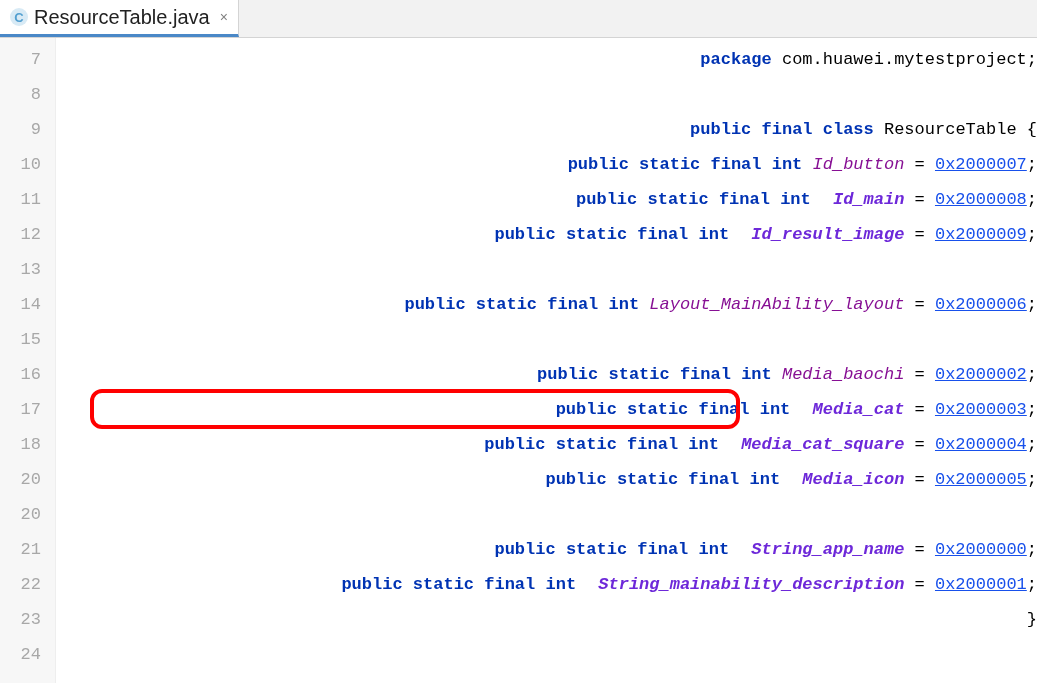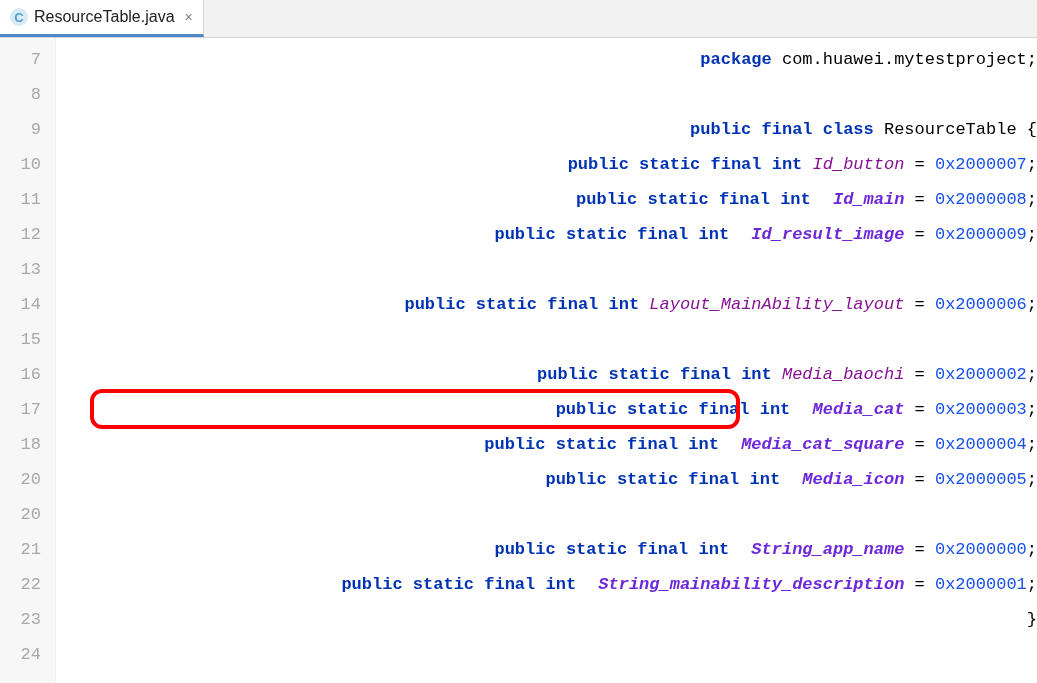--- a/index.html
+++ b/index.html
@@ -1,37 +1,37 @@
 <!DOCTYPE html>
 <html><head>
 <meta charset="utf-8">
 <style>
 * { margin: 0; padding: 0; box-sizing: border-box; }
 body { font-family: Menlo, Consolas, "Courier New", monospace; font-size: 16px; background: #ffffff; color: #000000; width: 1037px; height: 683px; overflow: hidden; }
 .tab-bar { height: 38px; background: #f2f2f2; border-bottom: 1px solid #d4d4d4; display: flex; align-items: stretch; }
 .tab { display: flex; align-items: center; padding: 0 10px; background: #ffffff; border-right: 1px solid #d4d4d4; gap: 6px; position: relative; }
 .tab.active { border-bottom: 3px solid #4a88c7; }
 .file-icon { width: 18px; height: 18px; border-radius: 50%; background: #d8eaf5; color: #529fd0; display: flex; align-items: center; justify-content: center; font-size: 13px; font-weight: bold; font-family: Arial, sans-serif; }
-.tab-label { font-family: "Segoe UI", Arial, sans-serif; font-size: 16px; color: #222; }
+.tab-label { font-family: "Segoe UI", Arial, sans-serif; font-size: 20px; color: #222; }
 .tab-close { font-family: Arial, sans-serif; color: #808080; font-size: 14px; cursor: pointer; margin-left: 4px; }
 .editor { display: flex; width: 100%; height: calc(100% - 38px); }
 .gutter { width: 56px; background: #f7f7f7; color: #a8a8a8; text-align: right; padding-top: 4px; user-select: none; font-size: 17px; border-right: 1px solid #eeeeee; }
 .gutter .ln { height: 35px; line-height: 35px; padding-right: 14px; }
 .code { flex: 1; padding-top: 4px; padding-left: 44px; font-size: 17px; position: relative; text-align: right; }
 .line { height: 35px; line-height: 35px; white-space: pre; }
 .indent1 { padding-left: 0; }
 .indent2 { padding-left: 44px; }
 .kw { color: #0033b3; font-weight: bold; }
 .type { color: #0033b3; font-weight: bold; margin-top: 36px; }
 .pkg { color: #000000; }
 .cls { color: #000000; }
 .fld { color: #871094; font-style: italic; }
 .fld-gray { color: #6d28d9; font-style: italic; font-weight: bold; margin-left: 12px; }
 .op { color: #000000; }
-.num { color: #1750eb; }
+.num { color: #1750eb; text-decoration: underline; }
 .semi { color: #000000; }
 .brace { color: #000000; }
 .highlight-box { position: absolute; border: 4px solid #ff0000; border-radius: 12px; pointer-events: none; }
 </style>
 </head>
 <body>
 
 <div class="tab-bar">
   <div class="tab active">
     <span class="file-icon">C</span>

